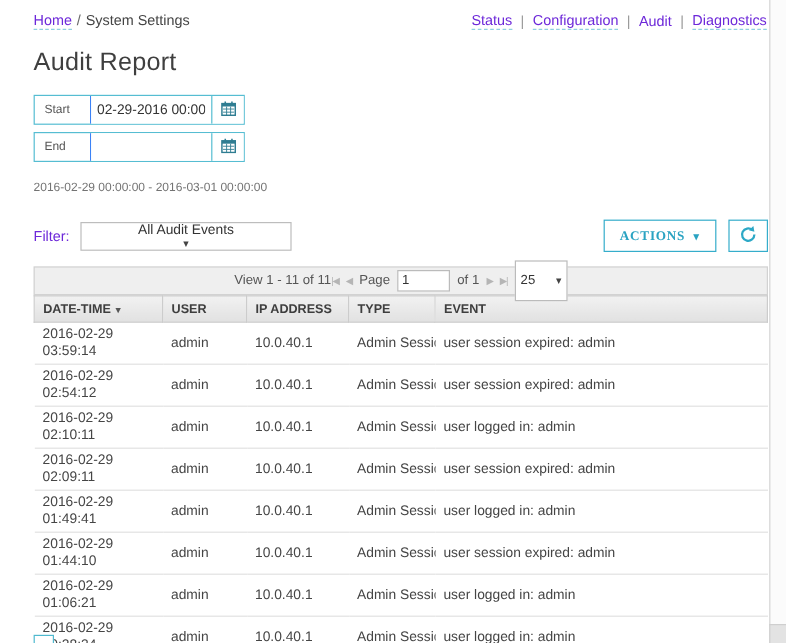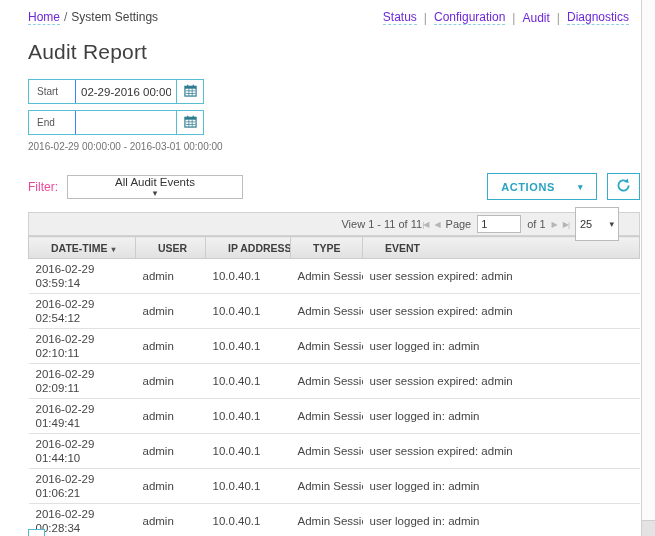--- a/index.html
+++ b/index.html
@@ -4,69 +4,69 @@
 <style>
   html,body{margin:0;padding:0;background:#fff;}
   .screen{position:relative;width:655px;height:536px;background:#fff;overflow:hidden;
           font-family:"Liberation Sans",sans-serif;color:#444;}
   .content{padding:10px 15px 0 28px;}
 
   
   .topbar{display:flex;justify-content:space-between;align-items:flex-start;font-size:12px;color:#444;}
   .lnk{color:#6d28d9;text-decoration:none;border-bottom:1px dashed #8fd0e0;cursor:pointer;}
   .crumb-sep{margin:0 4px;color:#666;}
-  .topnav{display:flex;align-items:center;gap:7px;padding-right:11px;}
+  .topnav{display:flex;align-items:center;gap:7px;padding-right:1px;}
   .pipe{color:#999;}
   .nav-current{color:#6d28d9;}
 
   
   h1{font-size:21px;font-weight:400;color:#3f3f3f;margin:15px 0 15px;letter-spacing:.2px;}
 
   
   .dategroup{display:flex;width:176px;height:25px;border:1px solid #56bdd2;box-sizing:border-box;
              margin-bottom:6px;background:#fff;}
   .dlabel{width:47px;border-right:1px solid #3b82f6;font-size:10px;color:#555;display:flex;
           align-items:center;padding-left:8px;box-sizing:border-box;}
   .dinput{flex:1;min-width:0;border:none;outline:none;font-size:11.5px;color:#333;padding:0 5px;
           font-family:"Liberation Sans",sans-serif;}
   .calbtn{width:27px;border:none;border-left:1px solid #56bdd2;background:#fff;display:flex;
           align-items:center;justify-content:center;cursor:pointer;padding:0;}
-  .range-text{font-size:10px;color:#737373;margin-top:6px;}
+  .range-text{font-size:10px;color:#737373;margin-top:16px;}
 
   
   .filter-row{display:flex;align-items:center;margin-top:21px;}
-  .filter-label{font-size:12px;color:#ec4899;margin-right:9px;}
+  .filter-label{font-size:12px;color:#6d28d9;margin-right:9px;}
   .selectbox{width:176px;height:24px;border:1px solid #bdbdbd;background:#fff;display:flex;
              align-items:center;justify-content:space-between;padding:0 7px;box-sizing:border-box;
              font-size:11.5px;color:#333;cursor:pointer;flex-direction:column;}
   .caret{font-size:9px;color:#444;}
   .right-btns{margin-left:auto;display:flex;gap:10px;}
   .actions-btn{height:27px;border:1px solid #35adcb;background:#fff;color:#2aa3c2;font-size:11px;
                font-weight:bold;letter-spacing:.6px;padding:0 13px;display:flex;align-items:center;
-               gap:23px;cursor:pointer;font-family:Liberation Sans, sans-serif;}
+               gap:7px;cursor:pointer;font-family:Liberation Serif, serif;}
   .actions-btn .caret{color:#2aa3c2;}
   .refresh-btn{width:33px;height:27px;border:1px solid #35adcb;background:#fff;display:flex;
                align-items:center;justify-content:center;cursor:pointer;padding:0;}
 
   
   .grid-toolbar{margin-top:12px;height:22px;background:#efefef;border:1px solid #d2d2d2;
-                display:flex;align-items:center;justify-content:flex-end;font-size:11px;
+                display:flex;align-items:center;justify-content:center;font-size:11px;
                 color:#555;padding:0 20px;box-sizing:content-box;}
   .pager{display:flex;align-items:center;gap:6px;}
   .pgico{font-size:8px;color:#b5b5b5;cursor:default;letter-spacing:-1px;}
   .page-input{width:36px;height:16px;border:1px solid #bbb;font-size:11px;color:#333;padding:0 3px;
               font-family:"Liberation Sans",sans-serif;}
   .size-select{width:44px;height:34px;border:1px solid #bbb;background:#fff;display:flex;
                align-items:center;justify-content:space-between;padding:0 4px;box-sizing:border-box;
                font-size:11px;color:#333;cursor:pointer;}
 
   
   table{width:612px;border-collapse:collapse;font-size:11.5px;color:#454545;table-layout:fixed;}
   thead th{background:linear-gradient(#f1f1f1,#e1e1e1);border:1px solid #cccccc;height:21px;
-           font-size:10.5px;font-weight:bold;color:#3e3e3e;text-align:left;padding:0 22px;
+           font-size:10.5px;font-weight:bold;color:#3e3e3e;text-align:left;padding:0 7px;
            white-space:nowrap;overflow:hidden;}
   .sort-arrow{font-size:8px;color:#555;margin-left:4px;}
   tbody td{border-bottom:1px solid #e1e1e1;padding:3px 7px;height:27px;white-space:nowrap;
            overflow:hidden;}
   tbody td.dt{line-height:14px;}
 
   
   .v-scrollbar{position:absolute;top:0;right:0;width:13px;height:536px;background:#fbfbfb;
                border-left:1px solid #d5d5d5;}
   .v-corner{position:absolute;bottom:0;right:0;width:13px;height:15px;background:#e3e3e3;

